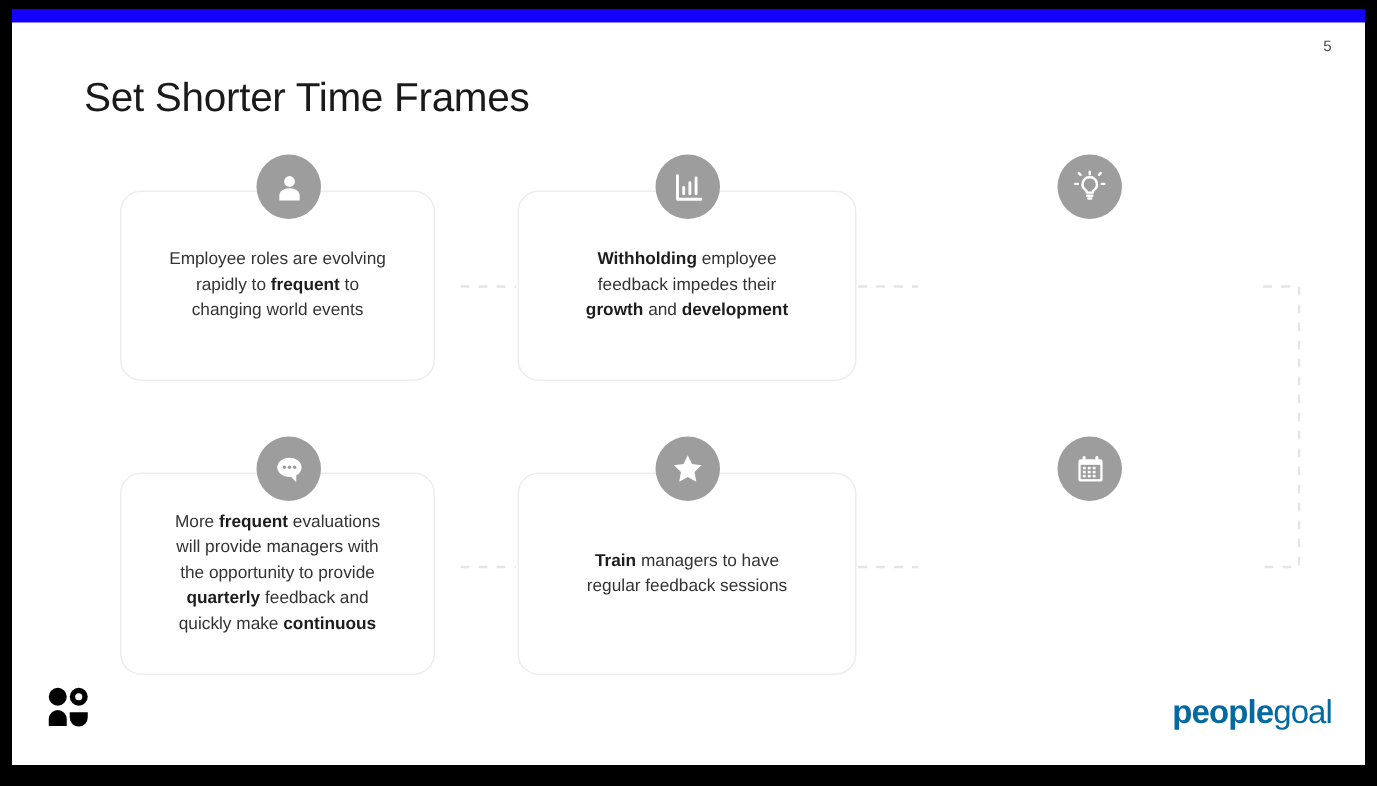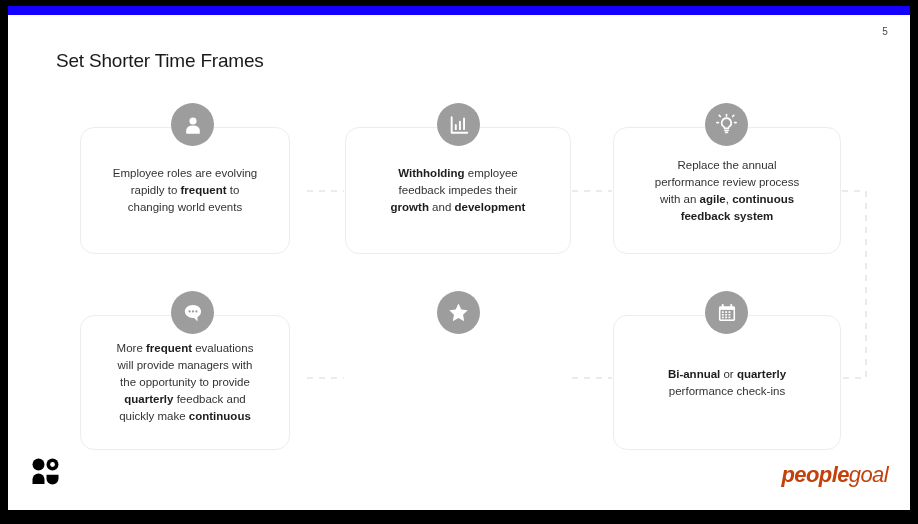--- a/index.html
+++ b/index.html
@@ -24,21 +24,21 @@
   .page-number {
     position:absolute;
     right:22px; top:20px;
     font-size:10px;
     color:#4a4a4a;
     letter-spacing:0.2px;
   }
   .slide-title {
     position:absolute;
     left:48px; top:44px;
-    font-size:19px;
+    font-size:27px;
     color:#1a1a1a;
     letter-spacing:-0.2px;
     white-space:nowrap;
   }
 
   
   .connectors {
     position:absolute;
     left:0; top:0;
     width:902px; height:504px;
@@ -92,24 +92,23 @@
   
   .footer-logo-mark {
     position:absolute;
     left:22px; bottom:24px;
     width:30px; height:28px;
   }
   .footer-wordmark {
     position:absolute;
     right:22px; bottom:22px;
     font-size:22px;
-    color:#c2410c;
+    color:#0369a1;
     letter-spacing:-0.6px;
     white-space:nowrap;
-    font-style:italic;
   }
   .footer-wordmark .wm-bold { font-weight:bold; }
   .footer-wordmark .wm-light { font-weight:normal; }
 </style>
 </head>
 <body>
 
 <div class="slide-frame">
 
   <div class="accent-bar"></div>
@@ -155,40 +154,40 @@
       <path d="M12 5.4 a4.9 4.9 0 0 0 -2.9 8.9 c0.6 0.5 0.9 1.1 0.9 1.8 h4 c0-0.7 0.3-1.3 0.9-1.8 A4.9 4.9 0 0 0 12 5.4 z"></path>
       <line x1="10.2" y1="18.3" x2="13.8" y2="18.3"></line>
       <line x1="11" y1="20.2" x2="13" y2="20.2"></line>
       <line x1="12" y1="1.6" x2="12" y2="3.3"></line>
       <line x1="3.6" y1="10" x2="1.9" y2="10"></line>
       <line x1="22.1" y1="10" x2="20.4" y2="10"></line>
       <line x1="5.6" y1="3.7" x2="4.4" y2="2.5"></line>
       <line x1="18.4" y1="3.7" x2="19.6" y2="2.5"></line>
     </svg>
   </div>
-  <div class="card card-r1 col-3">
-    <div class="card-text">Replace the annual<br>performance review process<br>with an <b>agile</b>, <b>continuous</b><br><b>feedback system</b></div>
-  </div>
 
   <div class="icon-badge badge-r2 badge-c1">
     <svg width="22" height="22" viewBox="0 0 24 24" fill="#ffffff">
       <path d="M12 3.4 c-4.9 0-8.9 3.1-8.9 7 0 3.9 4 7 8.9 7 h1.3 l3.6 3.9 v-4.9 c2.4-1.3 3.9-3.5 3.9-6 0-3.9-4-7-8.8-7z"></path>
       <circle cx="8.3" cy="10.3" r="1.25" fill="#9d9d9d"></circle>
       <circle cx="12" cy="10.3" r="1.25" fill="#9d9d9d"></circle>
       <circle cx="15.7" cy="10.3" r="1.25" fill="#9d9d9d"></circle>
     </svg>
   </div>
   <div class="card card-r2 col-1">
     <div class="card-text">More <b>frequent</b> evaluations<br>will provide managers with<br>the opportunity to provide<br><b>quarterly</b> feedback and<br>quickly make <b>continuous</b></div>
   </div>
 
   <div class="icon-badge badge-r2 badge-c2">
     <svg width="23" height="23" viewBox="0 0 24 24" fill="#ffffff">
       <path d="M12 2.6 l2.95 6.15 6.65 0.9 -4.85 4.65 1.2 6.7 -5.95 -3.25 -5.95 3.25 1.2 -6.7 -4.85 -4.65 6.65 -0.9 z"></path>
     </svg>
+  </div>
+  <div class="card card-r2 col-2">
+    <div class="card-text"><b>Train</b> managers to have<br>regular feedback sessions</div>
   </div>
 
   <div class="icon-badge badge-r2 badge-c3">
     <svg width="22" height="22" viewBox="0 0 24 24" fill="#ffffff">
       <rect x="3.2" y="4.6" width="17.6" height="16.2" rx="1.6"></rect>
       <rect x="4.9" y="8.6" width="14.2" height="10.4" fill="#9d9d9d"></rect>
       <rect x="6.3" y="2.1" width="2.1" height="3.6" rx="1"></rect>
       <rect x="15.6" y="2.1" width="2.1" height="3.6" rx="1"></rect>
       <g fill="#ffffff">
         <rect x="6.4" y="10.1" width="2.1" height="1.8"></rect>
@@ -196,23 +195,20 @@
         <rect x="13.6" y="10.1" width="2.1" height="1.8"></rect>
         <rect x="6.4" y="13.0" width="2.1" height="1.8"></rect>
         <rect x="10.0" y="13.0" width="2.1" height="1.8"></rect>
         <rect x="13.6" y="13.0" width="2.1" height="1.8"></rect>
         <rect x="6.4" y="15.9" width="2.1" height="1.8"></rect>
         <rect x="10.0" y="15.9" width="2.1" height="1.8"></rect>
         <rect x="13.6" y="15.9" width="2.1" height="1.8"></rect>
       </g>
     </svg>
   </div>
-  <div class="card card-r2 col-3">
-    <div class="card-text"><b>Bi-annual</b> or <b>quarterly</b><br>performance check-ins</div>
-  </div>
 
   <div class="footer-logo-mark">
     <svg width="30" height="28" viewBox="0 0 30 28" fill="#000000">
       <circle cx="8.5" cy="6.5" r="6"></circle>
       <path d="M2.5 26 v-4.6 a6 6 0 0 1 12 0 V26 z"></path>
       <circle cx="22.5" cy="6.5" r="6" fill="#000000"></circle>
       <circle cx="22.5" cy="6.5" r="2.4" fill="#ffffff"></circle>
       <path d="M16.5 16.8 h12 v3.6 a6 6 0 0 1 -12 0 z"></path>
     </svg>
   </div>

